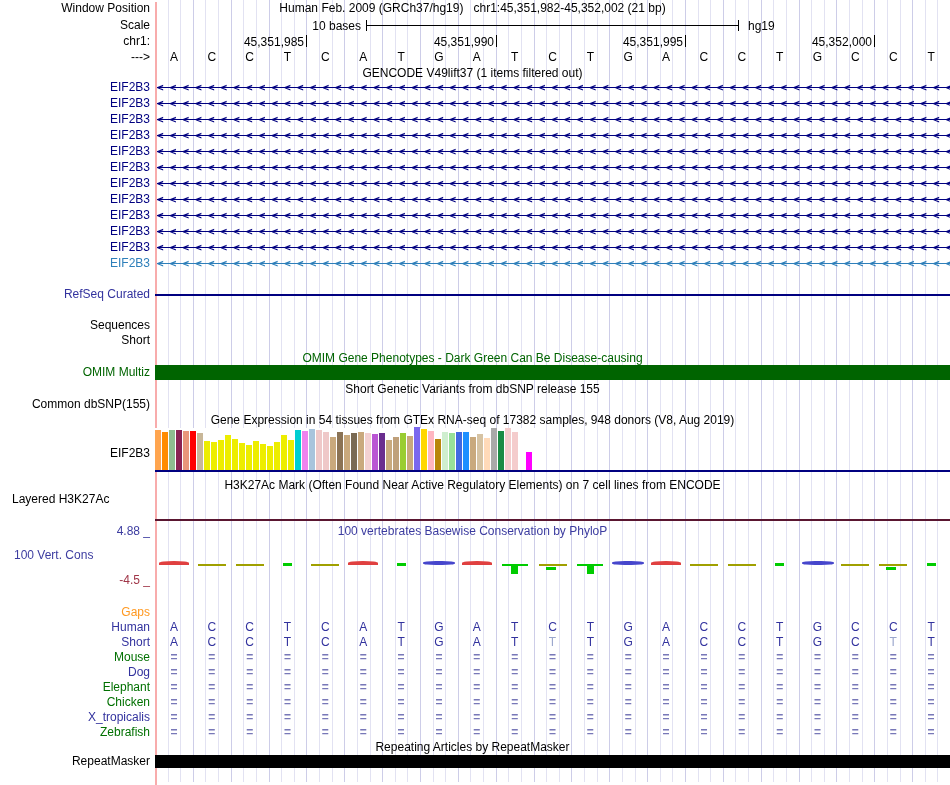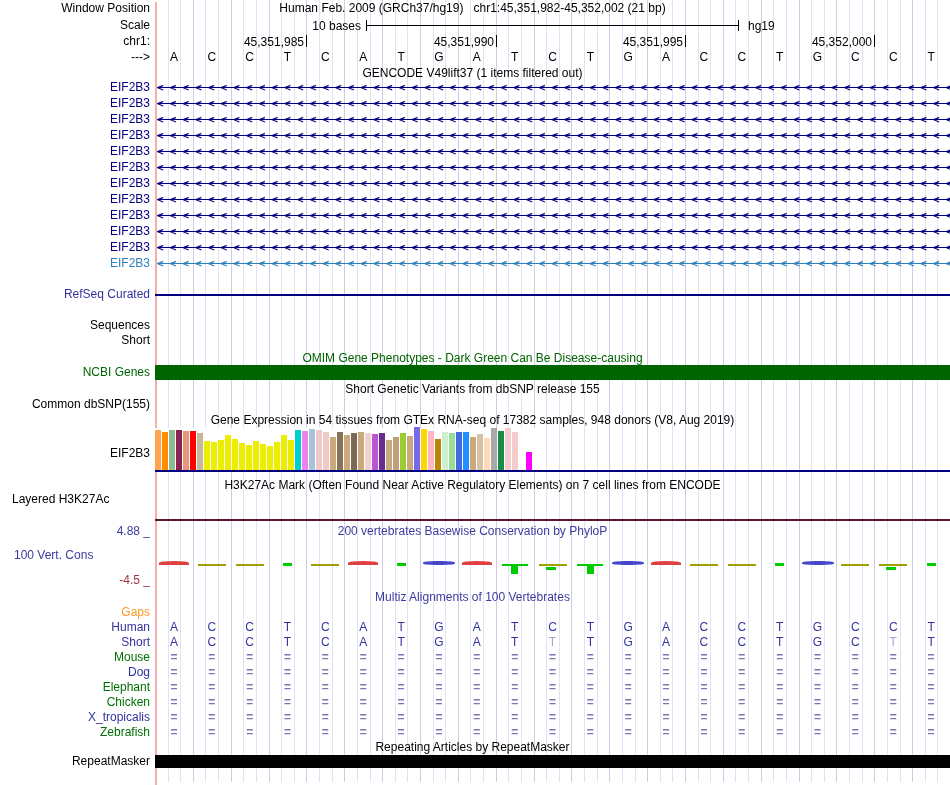--- a/index.html
+++ b/index.html
@@ -172,21 +172,21 @@
       <div class="generow" style="top: 257px; color: rgb(46, 127, 186); background: linear-gradient(transparent 6px, rgb(46, 127, 186) 6px, rgb(46, 127, 186) 7px, transparent 7px);">&lt;&lt;&lt;&lt;&lt;&lt;&lt;&lt;&lt;&lt;&lt;&lt;&lt;&lt;&lt;&lt;&lt;&lt;&lt;&lt;&lt;&lt;&lt;&lt;&lt;&lt;&lt;&lt;&lt;&lt;&lt;&lt;&lt;&lt;&lt;&lt;&lt;&lt;&lt;&lt;&lt;&lt;&lt;&lt;&lt;&lt;&lt;&lt;&lt;&lt;&lt;&lt;&lt;&lt;&lt;&lt;&lt;&lt;&lt;&lt;&lt;&lt;&lt;</div>
     </div>
 
   <div class="lbl" style="top: 288px; color: rgb(50, 50, 158);" id="refseq-label">RefSeq Curated</div>
   <div class="hline" id="refseq-line" style="top: 294px; left: 155px; width: 795px; height: 2px; background: rgb(0, 0, 128);"></div>
 
   <div class="lbl" style="top:319px">Sequences</div>
   <div class="lbl" style="top:334px">Short</div>
 
   <div class="title" id="omim-title" style="top: 352px; color: rgb(0, 100, 0);">OMIM Gene Phenotypes - Dark Green Can Be Disease-causing</div>
-  <div class="lbl" id="omim-label" style="top: 366px; color: rgb(0, 100, 0);">NCBI Genes</div>
+  <div class="lbl" id="omim-label" style="top: 366px; color: rgb(0, 100, 0);">OMIM Multiz</div>
   <div class="abs" id="omim-bar" style="top: 365px; left: 155px; width: 795px; height: 15px; background: rgb(0, 100, 0);"></div>
 
   <div class="title" style="top:383px">Short Genetic Variants from dbSNP release 155</div>
   <div class="lbl" style="top:398px">Common dbSNP(155)</div>
 
   <div class="title" style="top:414px">Gene Expression in 54 tissues from GTEx RNA-seq of 17382 samples, 948 donors (V8, Aug 2019)</div>
   <div class="lbl" style="top:447px">EIF2B3</div>
   <div class="abs" style="top:428px;left:155px;width:380px;height:42px;background:#fff;"></div>
   <div id="gtex-bars">
       <div class="bar" style="left: 155px; top: 430px; height: 40px; background: rgb(255, 165, 79);"></div>
@@ -243,21 +243,21 @@
       <div class="bar" style="left: 512px; top: 432px; height: 38px; background: rgb(244, 204, 204);"></div>
       <div class="bar" style="left: 519px; top: 470px; height: 0px; background: rgb(255, 255, 255);"></div>
       <div class="bar" style="left: 526px; top: 452px; height: 18px; background: rgb(255, 0, 255);"></div>
     </div>
   <div class="hline" id="gtex-baseline" style="top: 470px; left: 155px; width: 795px; height: 2px; background: rgb(0, 0, 128);"></div>
 
   <div class="title" style="top:479px">H3K27Ac Mark (Often Found Near Active Regulatory Elements) on 7 cell lines from ENCODE</div>
   <div class="lbl-left" style="top:493px;left:12px;">Layered H3K27Ac</div>
   <div class="hline" id="h3k27ac-line" style="top: 519px; left: 155px; width: 795px; height: 2px; background: rgb(90, 22, 48);"></div>
 
-  <div class="title" id="cons-title" style="top: 525px; color: rgb(60, 60, 160);">200 vertebrates Basewise Conservation by PhyloP</div>
+  <div class="title" id="cons-title" style="top: 525px; color: rgb(60, 60, 160);">100 vertebrates Basewise Conservation by PhyloP</div>
   <div class="lbl" id="cons-max" style="top: 525px; color: rgb(60, 60, 160);">4.88 _</div>
   <div class="lbl-left" id="cons-label" style="top: 549px; left: 14px; color: rgb(60, 60, 160);">100 Vert. Cons</div>
   <div class="lbl" id="cons-min" style="top: 574px; color: rgb(160, 54, 72);">-4.5 _</div>
   <div id="cons-marks">
       <div class="consmark" style="left: 158.9px; top: 561px; width: 30px; height: 4px; background: rgb(224, 64, 64); border-radius: 50% 50% 0px 0px;"></div>
       <div class="consmark" style="left: 197.8px; top: 564px; width: 28px; height: 2px; background: rgb(160, 160, 0);"></div>
       <div class="consmark" style="left: 235.6px; top: 564px; width: 28px; height: 2px; background: rgb(160, 160, 0);"></div>
       <div class="consmark" style="left: 283px; top: 563px; width: 9px; height: 3px; background: rgb(0, 204, 0);"></div>
       <div class="consmark" style="left: 311.4px; top: 564px; width: 28px; height: 2px; background: rgb(160, 160, 0);"></div>
       <div class="consmark" style="left: 348.2px; top: 561px; width: 30px; height: 4px; background: rgb(224, 64, 64); border-radius: 50% 50% 0px 0px;"></div>
@@ -275,21 +275,20 @@
       <div class="consmark" style="left: 689.9px; top: 564px; width: 28px; height: 2px; background: rgb(160, 160, 0);"></div>
       <div class="consmark" style="left: 727.8px; top: 564px; width: 28px; height: 2px; background: rgb(160, 160, 0);"></div>
       <div class="consmark" style="left: 775.1px; top: 563px; width: 9px; height: 3px; background: rgb(0, 204, 0);"></div>
       <div class="consmark" style="left: 801.5px; top: 561px; width: 32px; height: 4px; background: rgb(70, 70, 204); border-radius: 40%;"></div>
       <div class="consmark" style="left: 841.4px; top: 564px; width: 28px; height: 2px; background: rgb(160, 160, 0);"></div>
       <div class="consmark" style="left: 879.2px; top: 564px; width: 28px; height: 2px; background: rgb(160, 160, 0);"></div>
       <div class="consmark" style="left: 886.2px; top: 567px; width: 10px; height: 3px; background: rgb(0, 204, 0);"></div>
       <div class="consmark" style="left: 926.6px; top: 563px; width: 9px; height: 3px; background: rgb(0, 204, 0);"></div>
     </div>
 
-  <div class="title" id="multiz-title" style="top: 591px; color: rgb(60, 60, 160);">Multiz Alignments of 100 Vertebrates</div>
   <div id="multiz-rows">
       <div class="lbl" style="top: 606px; color: rgb(255, 153, 34);">Gaps</div>
       <div class="lbl" style="top: 621px; color: rgb(50, 50, 158);">Human</div>
       <div class="alncell" style="top: 621px; left: 155px; width: 37.86px; color: rgb(50, 50, 158); font-weight: normal;">A</div>
       <div class="alncell" style="top: 621px; left: 192.86px; width: 37.86px; color: rgb(50, 50, 158); font-weight: normal;">C</div>
       <div class="alncell" style="top: 621px; left: 230.71px; width: 37.86px; color: rgb(50, 50, 158); font-weight: normal;">C</div>
       <div class="alncell" style="top: 621px; left: 268.57px; width: 37.86px; color: rgb(50, 50, 158); font-weight: normal;">T</div>
       <div class="alncell" style="top: 621px; left: 306.43px; width: 37.86px; color: rgb(50, 50, 158); font-weight: normal;">C</div>
       <div class="alncell" style="top: 621px; left: 344.29px; width: 37.86px; color: rgb(50, 50, 158); font-weight: normal;">A</div>
       <div class="alncell" style="top: 621px; left: 382.14px; width: 37.86px; color: rgb(50, 50, 158); font-weight: normal;">T</div>

